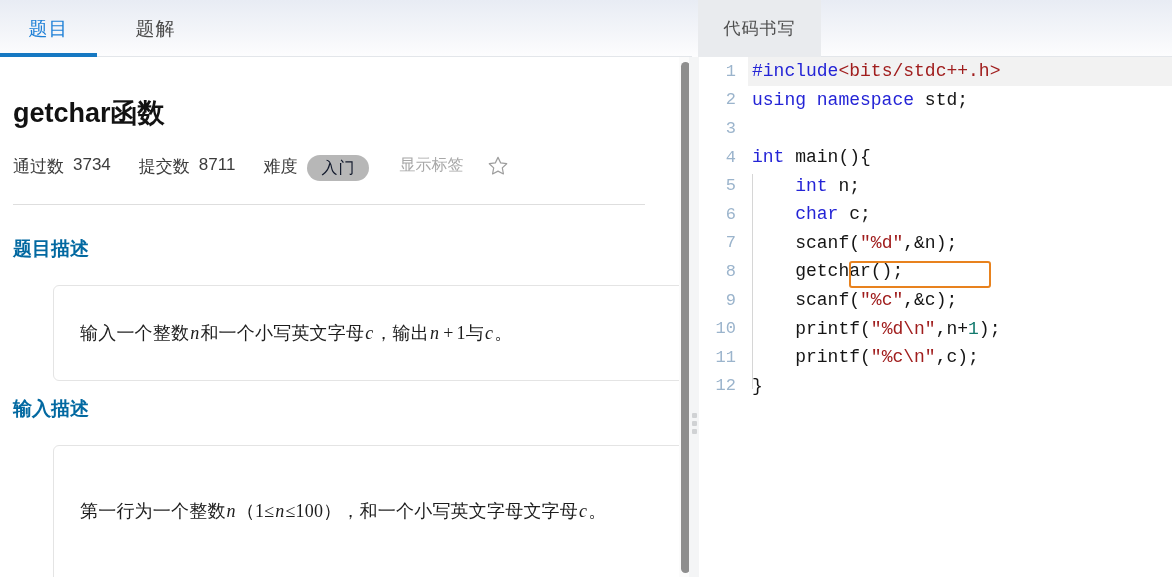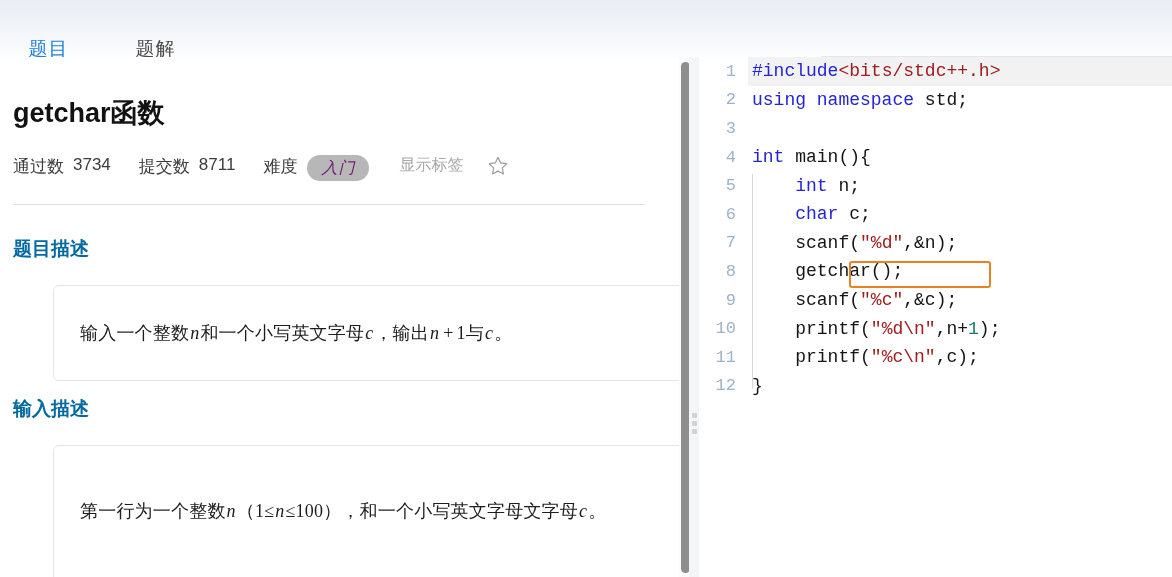--- a/index.html
+++ b/index.html
@@ -26,21 +26,20 @@
     left: 0; top: 0;
     width: 1172px;
     height: 57px;
     background: linear-gradient(to bottom, #e8ecf4 0%, #f3f5f9 55%, #fdfdfe 100%);
   }
   .left-tabs {
     position: absolute;
     left: 0; top: 0;
     width: 692px;
     height: 57px;
-    margin-top: 20px;
   }
   .tab {
     position: absolute;
     top: 0;
     height: 57px;
     display: flex;
     align-items: center;
     justify-content: center;
     font-size: 19px;
     letter-spacing: 1px;
@@ -141,27 +140,26 @@
   }
   .difficulty-badge {
     display: inline-flex;
     align-items: center;
     justify-content: center;
     min-width: 62px;
     height: 26px;
     padding: 0 14px;
     border-radius: 13px;
     background: #b7b7b7;
-    color: #701a75;
+    color: #0f172a;
     font-size: 16px;
     letter-spacing: 1px;
     box-sizing: border-box;
     cursor: pointer;
     margin-right: 30px;
-    font-style: italic;
   }
   .show-tags {
     font-size: 16px;
     color: #a8a8a8;
     cursor: pointer;
     margin-right: 24px;
   }
   .star-icon {
     width: 22px; height: 22px;
     cursor: pointer;
@@ -346,20 +344,21 @@
 <div id="app">
 
   <div class="header-bar">
     <div class="left-tabs">
       <div class="tab tab-0">题目</div>
       <div class="tab tab-1">题解</div>
       <div class="tab-underline"></div>
       <div class="left-tabs-baseline"></div>
     </div>
     <div class="right-tab-strip">
+      <div class="right-tab">代码书写</div>
       <div class="right-tab-baseline"></div>
     </div>
   </div>
 
   <div class="problem-pane">
     <div class="problem-inner">
 
       <div class="problem-title">getchar函数</div>
 
       <div class="stats-row">

